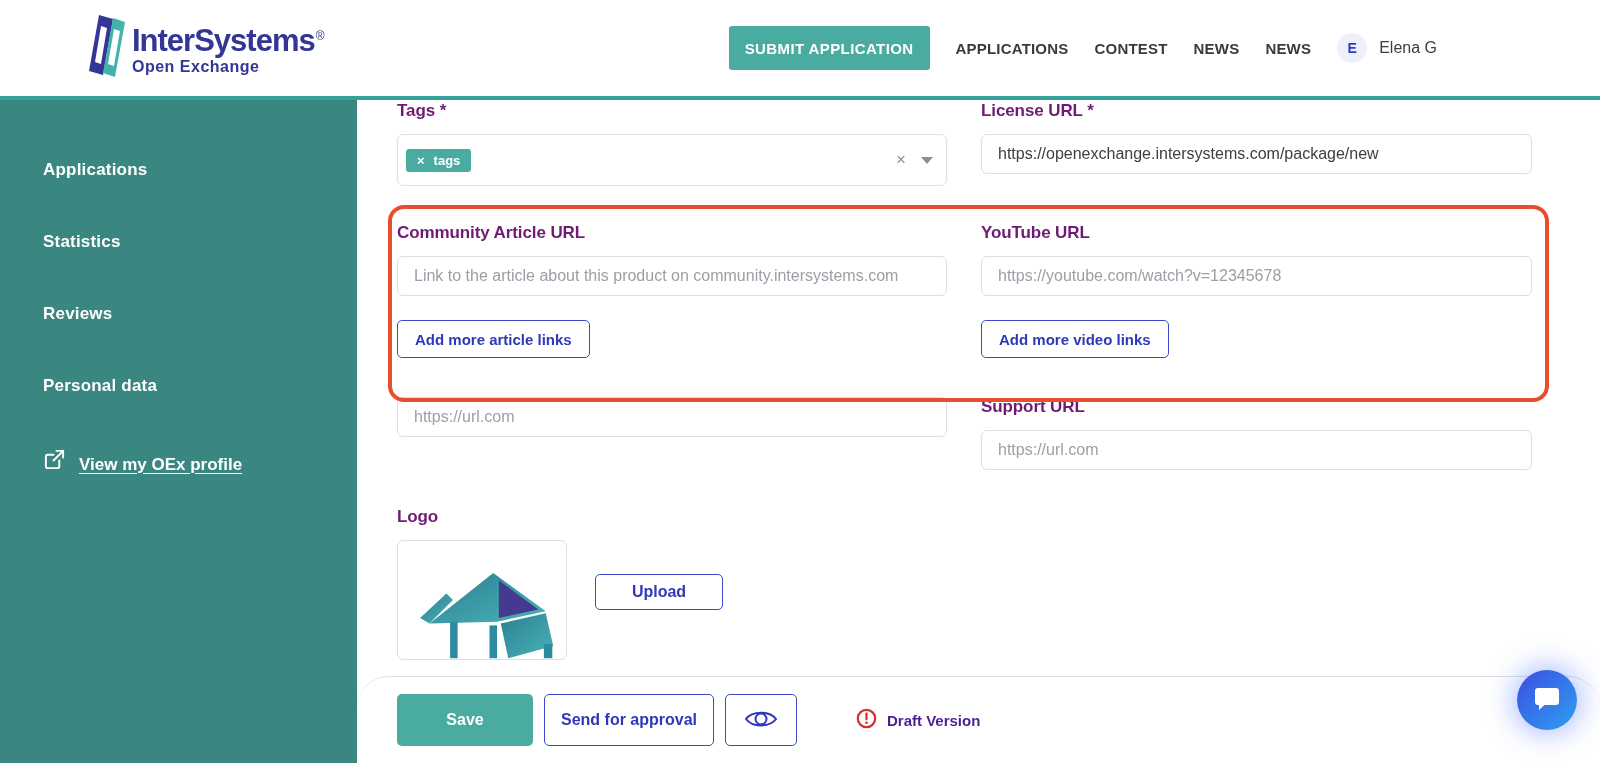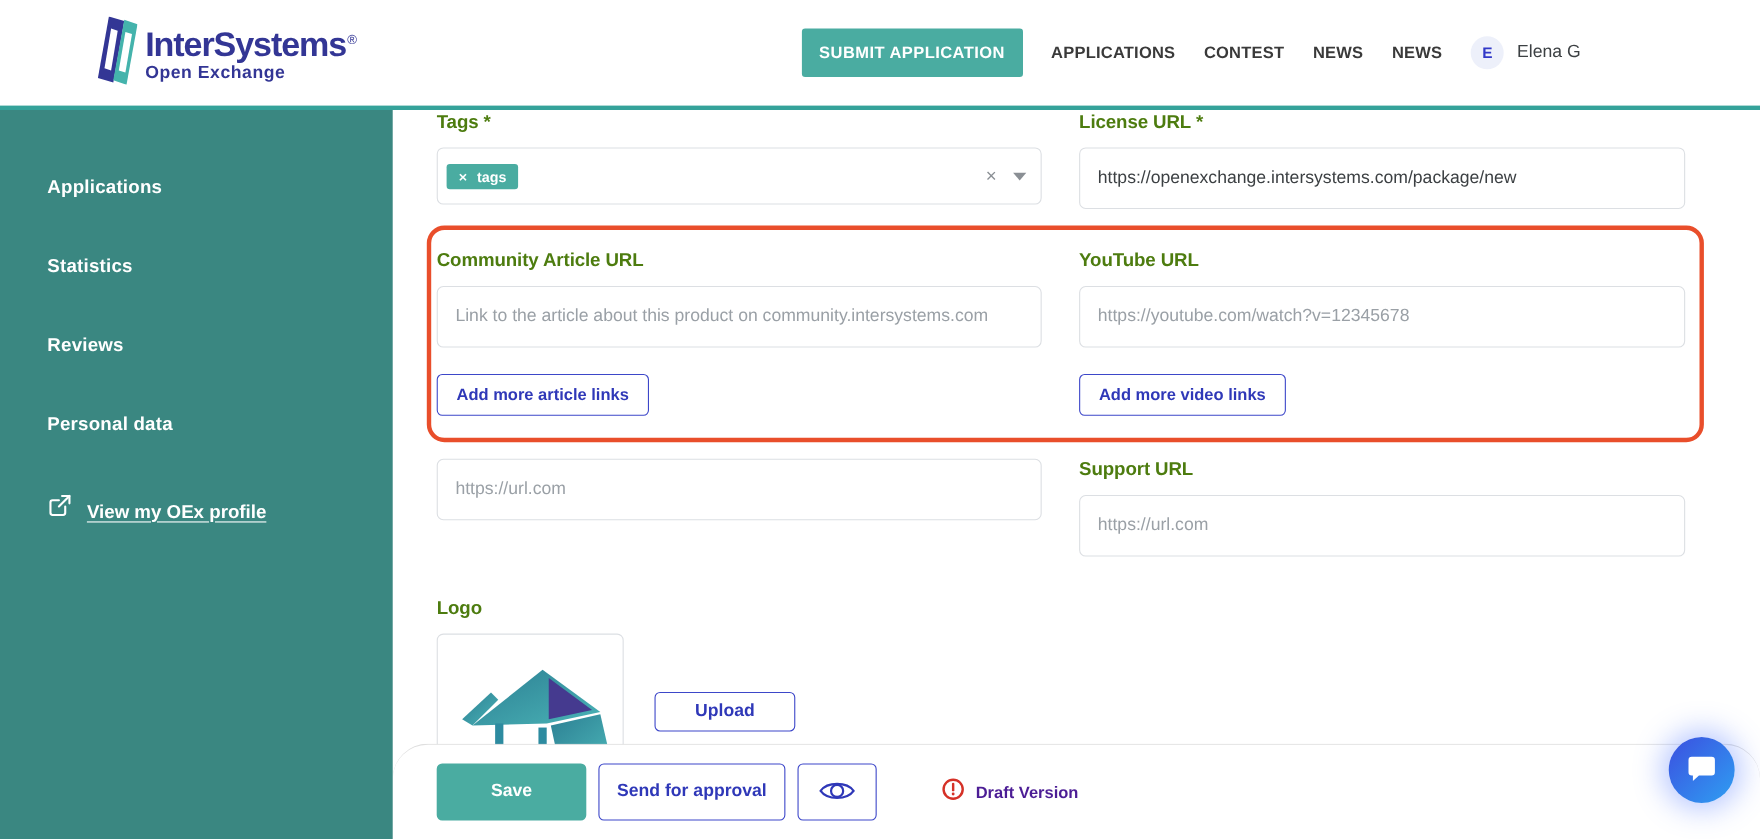--- a/index.html
+++ b/index.html
@@ -35,40 +35,40 @@
 
   
   main { position:absolute; left:357px; top:100px; right:0; bottom:0; background:#fff;
     padding:0 68px 0 40px; display:grid; grid-template-columns:550px 551px; column-gap:34px;
     align-content:start; overflow:hidden; }
   .grp { display:block; }
   .row-a { margin-top:1px; }
   .row-b { margin-top:37px; }
   .row-c { margin-top:39px; }
   .row-d { margin-top:37px; grid-column:1 / 2; }
-  .lbl { font-size:17px; font-weight:700; color:#4d7c0f; line-height:20px; height:20px;
+  .lbl { font-size:17px; font-weight:700; color:#701a75; line-height:20px; height:20px;
     margin-bottom:13px; letter-spacing:-.1px; }
-  .field { width:100%; height:56px; border:1px solid #dcdfe3; border-radius:6px; background:#fff;
+  .field { width:100%; height:40px; border:1px solid #dcdfe3; border-radius:6px; background:#fff;
     padding:0 16px; font-family:inherit; font-size:16px; color:#3c4043; outline:none; }
   .field::placeholder { color:#9aa0a6; }
   .row-b .field { margin-bottom:24px; }
   .tags-box { position:relative; width:100%; height:52px; border:1px solid #dcdfe3; border-radius:6px;
     background:#fff; display:flex; align-items:center; padding:0 46px 0 8px; cursor:text; }
   .chip { display:inline-flex; align-items:center; gap:9px; background:#4aaca1; color:#fff;
     border-radius:3px; padding:4px 11px; font-size:13px; font-weight:700; cursor:default; }
   .chip .chip-x { font-size:13px; font-weight:700; cursor:pointer; }
   .tags-clear { position:absolute; right:40px; top:15px; color:#8a8f94; font-size:17px; cursor:pointer; line-height:20px; }
   .tags-caret { position:absolute; right:13px; top:22px; width:0; height:0;
     border-left:6px solid transparent; border-right:6px solid transparent; border-top:7px solid #8a8f94; cursor:pointer; }
   .btn-outline { height:38px; padding:0 17px; background:#fff; border:1px solid #3d47c9; color:#2f38b8;
     border-radius:5px; font-family:inherit; font-size:15px; font-weight:700; cursor:pointer; }
   .logo-row { display:flex; align-items:flex-start; gap:28px; }
   .logo-box { width:170px; height:120px; border:1px solid #dcdfe3; border-radius:6px; background:#fff;
     display:flex; justify-content:center; align-items:flex-end; overflow:hidden; }
-  .upload-btn { margin-top:53px; width:128px; height:36px; background:#fff; border:1px solid #3d47c9;
+  .upload-btn { margin-top:34px; width:128px; height:36px; background:#fff; border:1px solid #3d47c9;
     color:#2f38b8; border-radius:5px; font-family:inherit; font-size:16px; font-weight:700; cursor:pointer; }
 
   
   .highlight-box { position:absolute; left:388px; top:205px; width:1161px; height:197px;
     border:4px solid #e94e2b; border-radius:16px; pointer-events:none; z-index:4; }
 
   
   footer { position:absolute; left:357px; right:0; bottom:0; height:87px; background:#fff;
     border-top:1px solid #dfdfdf; display:flex; align-items:center; padding-left:40px; gap:11px; z-index:5;border-radius:32px; }
   .save-btn { width:136px; height:52px; background:#4aaca1; color:#fff; border:none; border-radius:5px;

